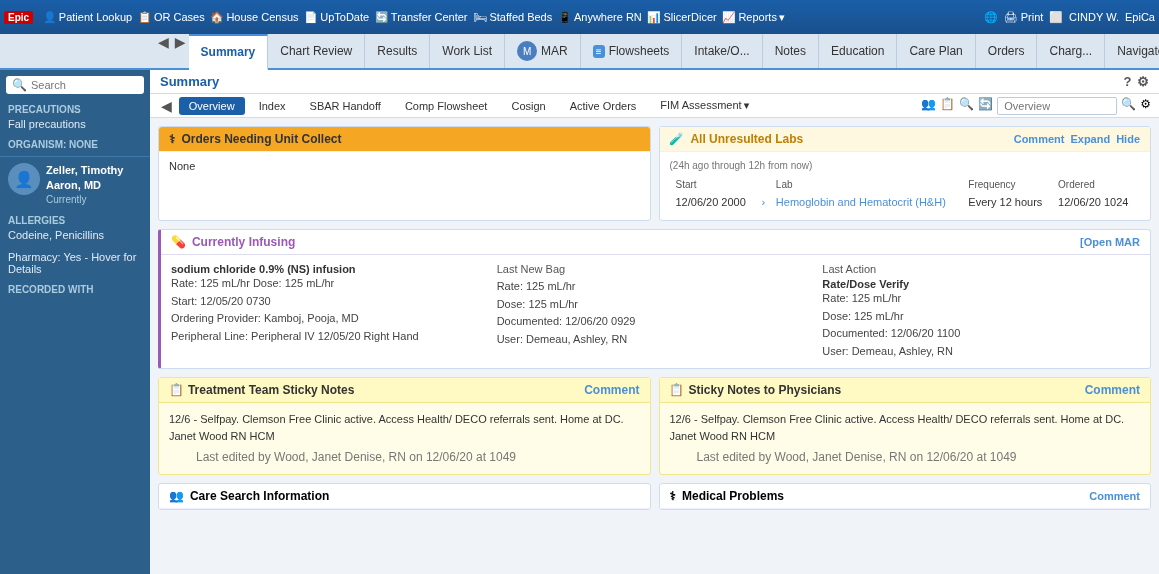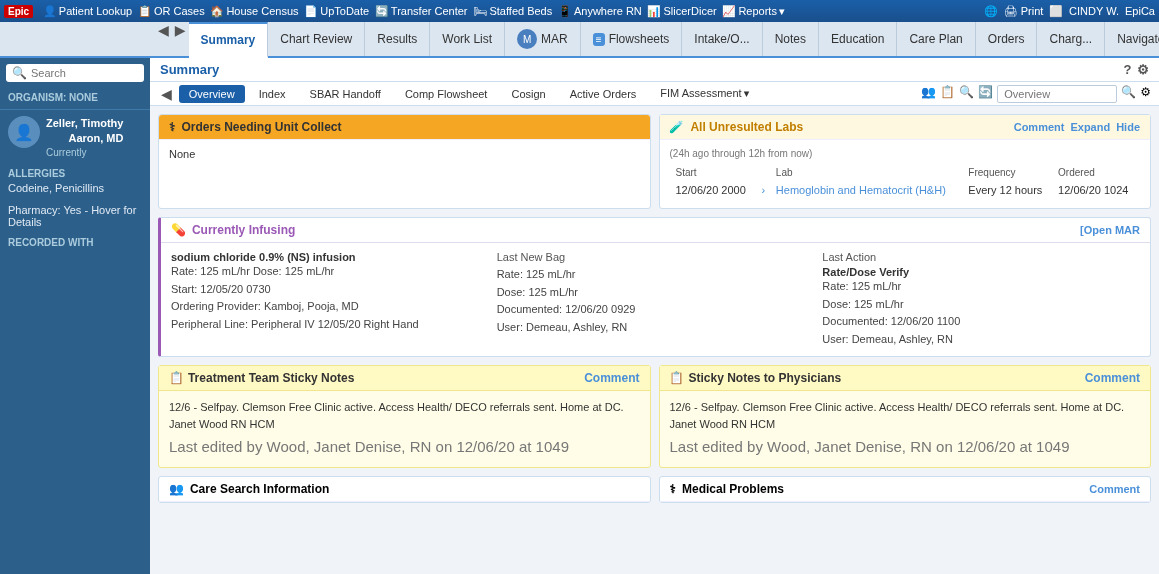--- a/index.html
+++ b/index.html
@@ -3,21 +3,21 @@
   <meta charset="utf-8">
   <style>
     * { box-sizing: border-box; margin: 0; padding: 0; }
     body { font-family: Arial, sans-serif; font-size: 12px; background: #fff; overflow: hidden; }
 
     
     .top-nav {
       display: flex;
       align-items: center;
       background: linear-gradient(to bottom, #1a5fa8, #1a4f8c);
-      height: 22px;
+      height: 34px;
       color: white;
       font-size: 11px;
       padding: 0 4px;
       gap: 6px;
     }
     .top-nav-item {
       display: flex; align-items: center; gap: 2px; cursor: pointer; white-space: nowrap;
     }
     .epic-logo {
       background: #c00; color: white; font-weight: bold; font-size: 10px;
@@ -78,21 +78,21 @@
 
     .patient-info {
       display: flex; align-items: flex-start; gap: 6px;
       padding: 6px 8px; border-top: 1px solid #3d7aaa;
     }
     .avatar {
       width: 32px; height: 32px; border-radius: 50%;
       background: #5a8fbd; display: flex; align-items: center; justify-content: center;
       color: white; font-size: 16px;
     }
-    .patient-name { font-size: 11px; color: white; font-weight: bold; line-height: 1.4; text-align: right; }
+    .patient-name { font-size: 11px; color: white; font-weight: bold; line-height: 1.4; }
     .patient-role { font-size: 10px; color: #acd; }
 
     
     .main {
       flex: 1;
       overflow-y: auto;
       background: #f0f4f8;
       display: flex;
       flex-direction: column;
     }
@@ -170,21 +170,21 @@
       display: grid; grid-template-columns: 1fr 1fr; gap: 8px;
     }
     .sticky-card { background: #fffde7; border: 1px solid #f0e68c; border-radius: 3px; }
     .sticky-header {
       background: #fff9c4; padding: 5px 10px;
       font-weight: bold; font-size: 12px; color: #333;
       display: flex; align-items: center; justify-content: space-between;
       border-bottom: 1px solid #f0e68c;
     }
     .sticky-body { padding: 8px 10px; font-size: 11px; color: #333; line-height: 1.5; }
-    .sticky-edited { font-size: 15px; color: #777; margin-top: 4px; }
+    .sticky-edited { font-size: 12px; color: #777; margin-top: 4px; margin-left: 27px; }
 
     
     .bottom-row {
       grid-column: 1 / -1;
       display: grid; grid-template-columns: 1fr 1fr; gap: 8px;
     }
 
     
     .labs-table { width: 100%; font-size: 11px; }
     .labs-table td { padding: 2px 4px; }
@@ -240,20 +240,24 @@
 </div>
 
 <div class="layout">
 
   <div class="sidebar">
     <div class="sidebar-search">
       <span>🔍</span>
       <input type="text" placeholder="Search" style="">
     </div>
     <div class="sidebar-section">
+      <div class="sidebar-section-title">PRECAUTIONS</div>
+      <div class="sidebar-item">Fall precautions</div>
+    </div>
+    <div class="sidebar-section">
       <div class="sidebar-section-title">Organism: <span>None</span></div>
     </div>
     <div class="patient-info">
       <div class="avatar">👤</div>
       <div>
         <div class="patient-name">Zeller, Timothy<br>Aaron, MD</div>
         <div class="patient-role">Currently</div>
       </div>
     </div>
     <div class="sidebar-section">

